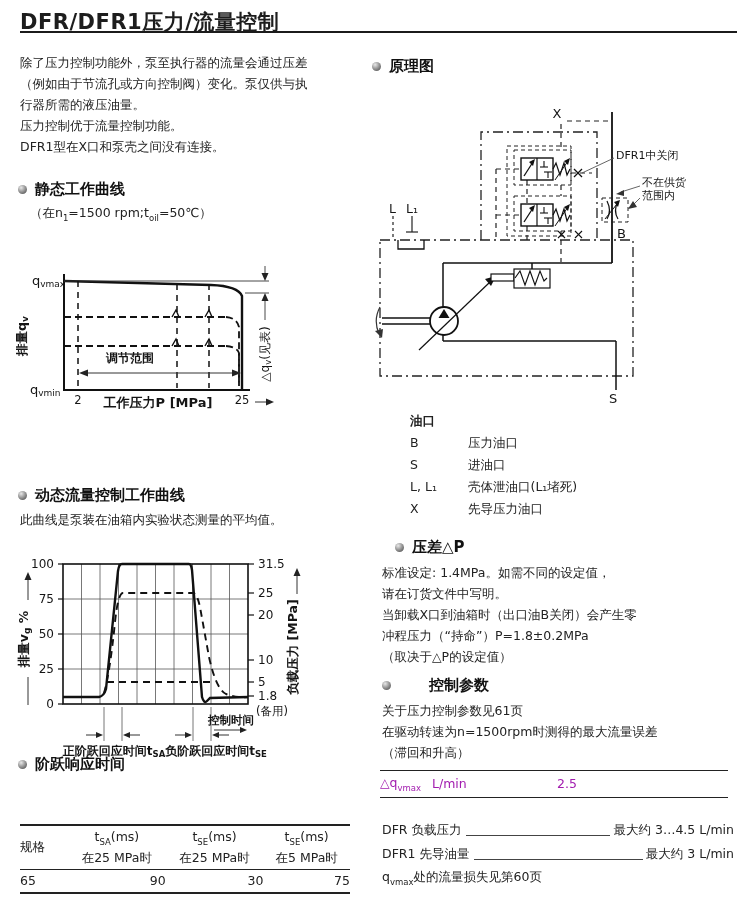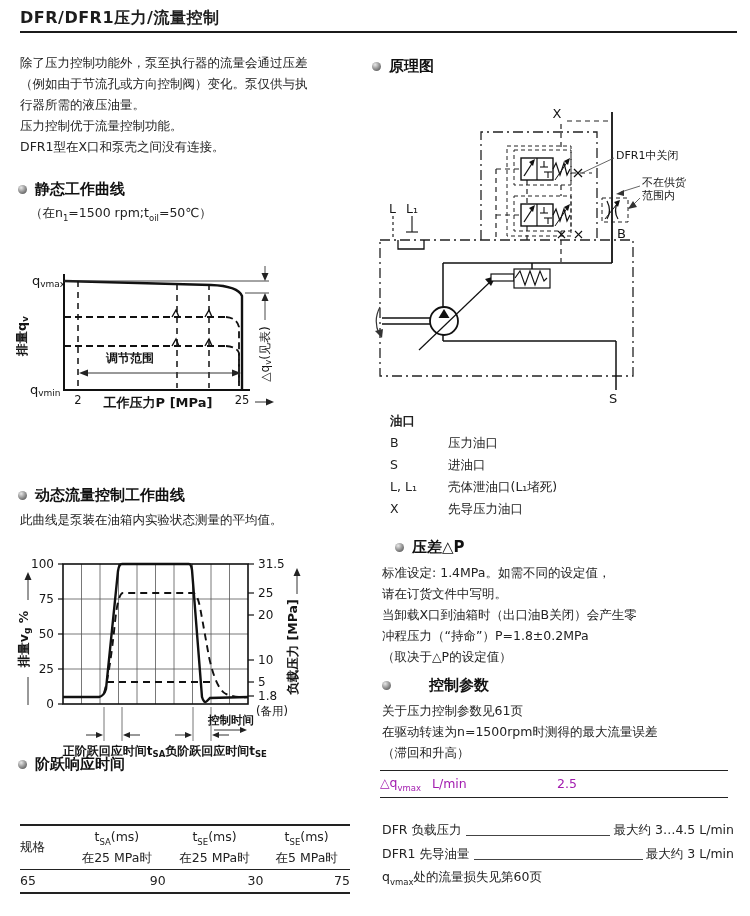--- a/index.html
+++ b/index.html
@@ -3,34 +3,34 @@
 <meta charset="utf-8">
 <style>
   html,body{margin:0;padding:0;background:#e9e9e9;}
   .page{position:relative;width:750px;height:916px;background:#ffffff;overflow:hidden;
         font-family:"DejaVu Sans","Liberation Sans",sans-serif;color:#1d1d1d;}
   .abs{position:absolute;}
   .h-sec{display:flex;align-items:center;gap:8px;font-weight:bold;font-size:15px;color:#111;white-space:nowrap;}
   .bullet{width:9px;height:9px;border-radius:50%;flex:0 0 9px;
           background:radial-gradient(circle at 35% 30%, #e8e8e8 0%, #9a9a9a 45%, #3f3f3f 100%);}
   .txt{font-size:12.5px;line-height:21px;color:#222;white-space:nowrap;}
-  .title{font-size:16px;font-weight:bold;letter-spacing:.5px;white-space:nowrap;}
+  .title{font-size:21px;font-weight:bold;letter-spacing:.5px;white-space:nowrap;}
   .rule{height:0;border-top:2px solid #1b1b1b;}
   sub{font-size:8.5px;}
   table.steptbl{border-collapse:collapse;width:330px;font-size:12.5px;color:#222;
         border-top:2px solid #222;border-bottom:2px solid #222;}
   table.steptbl th{font-weight:normal;padding:3px 0 4px 0;border-bottom:1.5px solid #222;line-height:15px;}
   table.steptbl td{padding:3px 0 4px 0;text-align:right;}
   table.steptbl .c0{text-align:left;width:48px;}
   .ptable{display:flex;align-items:center;width:348px;border-top:1.5px solid #222;border-bottom:1.5px solid #222;
           font-size:12.5px;color:#a21caf;padding:4px 0;justify-content:flex-end;}
   .ptable .n{width:52px;} .ptable .u{width:125px;} .ptable .v{flex:1;}
   .pilotrow{display:flex;align-items:flex-end;width:352px;font-size:12.5px;color:#222;white-space:nowrap;}
   .pilotrow .fill{flex:1;border-bottom:1px solid #444;margin:0 3px 3px 5px;height:1px;}
-  .ports{font-size:12.5px;color:#222;}
+  .ports{font-size:12.5px;color:#222;margin-left:20px;}
   .ports .prow{display:flex;line-height:22px;}
   .ports .pcode{width:58px;font-weight:normal;}
   svg text{font-family:"DejaVu Sans","Liberation Sans",sans-serif;fill:#151515;}
 </style>
 </head>
 <body>
 
 <div class="page">
 
   <div class="abs title" style="left:20px;top:8px;">DFR/DFR1压力/流量控制</div>

